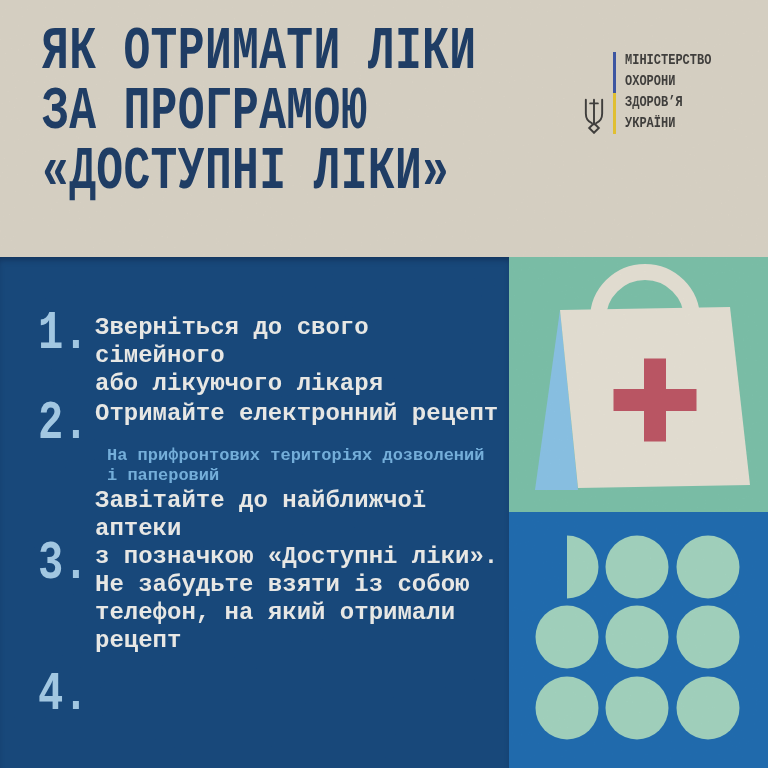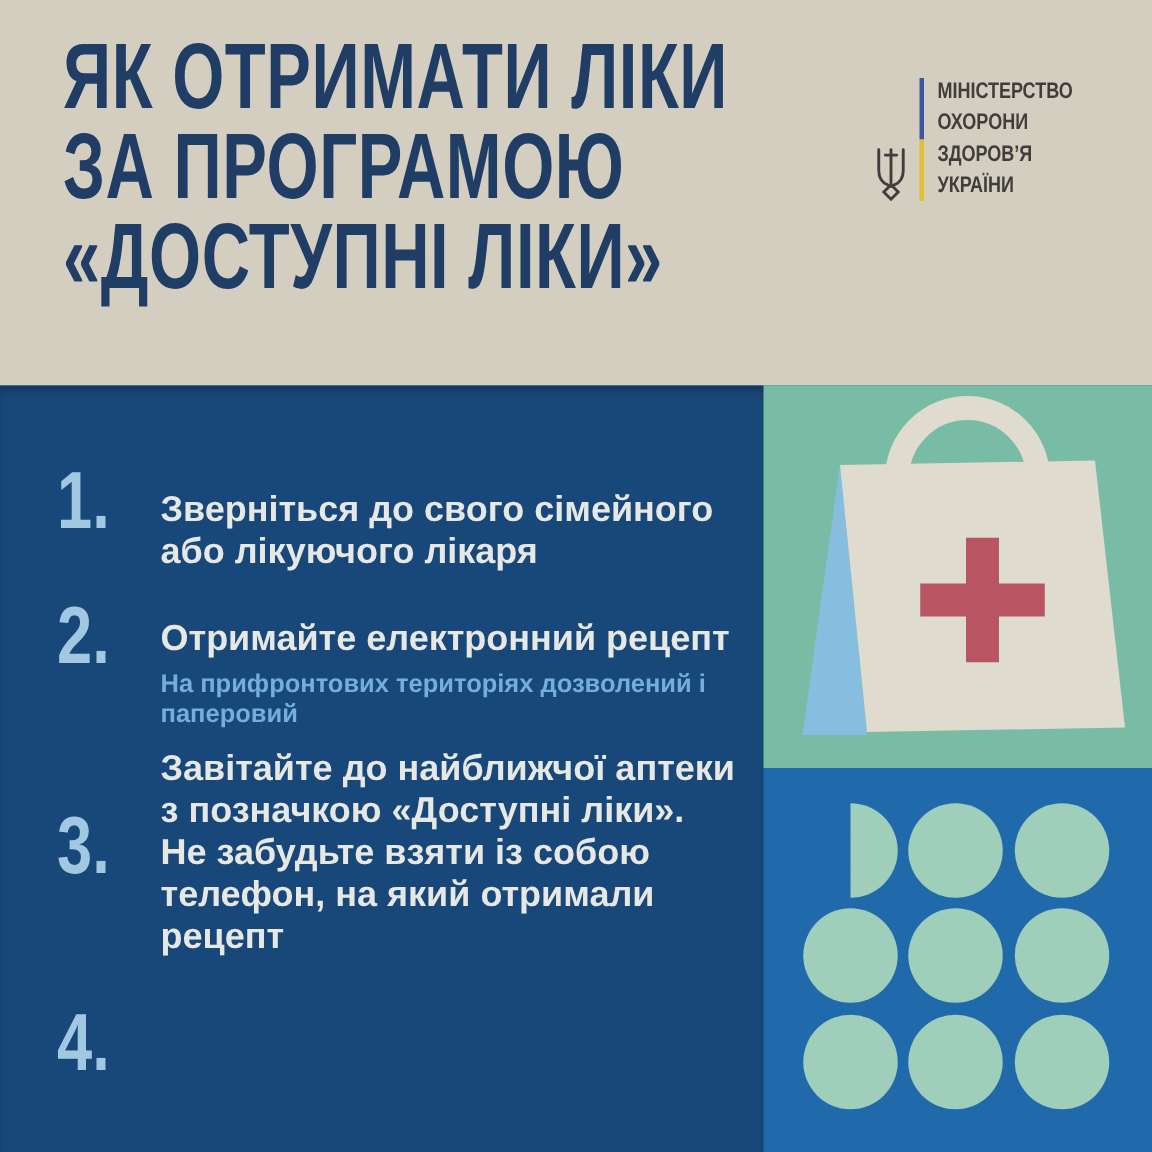--- a/index.html
+++ b/index.html
@@ -1,18 +1,18 @@
 <!DOCTYPE html>
 <html><head>
 <meta charset="utf-8">
 <style>
   html,body{margin:0;padding:0;background:#888;}
   #canvas{
     position:relative;width:768px;height:768px;overflow:hidden;
-    background:#0c4a6e;font-family:Liberation Sans, sans-serif;
+    background:#ec4899;font-family:Liberation Mono, monospace;
   }
   
   .header{position:absolute;left:0;top:0;width:768px;height:257px;background:#ddd6c8;}
   .title{
     position:absolute;left:42px;top:22px;margin:0;
     font-size:62px;line-height:60px;font-weight:700;color:#1c3c66;
     transform:scaleX(0.72);transform-origin:left top;white-space:nowrap;
     letter-spacing:0.5px;
   }
   .title span{display:block;}
@@ -30,21 +30,21 @@
   .steps-panel{
     position:absolute;left:0;top:257px;width:509px;height:511px;
     background:#14477d;box-shadow:inset 0 5px 7px -3px rgba(0,0,20,0.35);
   }
   .step-number{
     position:absolute;left:38px;margin:0;
     font-size:54px;line-height:1;font-weight:700;color:#a7cfeb;
     transform:scaleX(0.78);transform-origin:left top;
   }
   .step-text{
-    position:absolute;left:95px;margin:12px;
+    position:absolute;left:95px;margin:0;
     font-size:24px;line-height:28px;font-weight:700;color:#f1f1ee;
     white-space:pre-line;
   }
   .step-note{
     position:absolute;left:95px;margin:12px;
     font-size:17px;line-height:20px;font-weight:700;color:#76b4e2;
     white-space:pre-line;
   }
   .n1{top:50px;} .t1{top:57px;}
   .n2{top:140px;} .t2{top:143px;} .note2{top:177px;}

